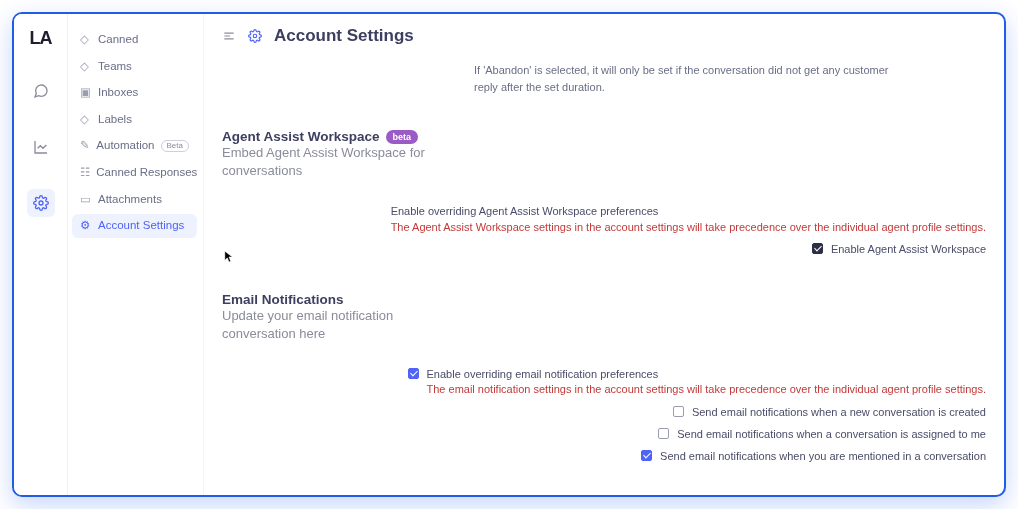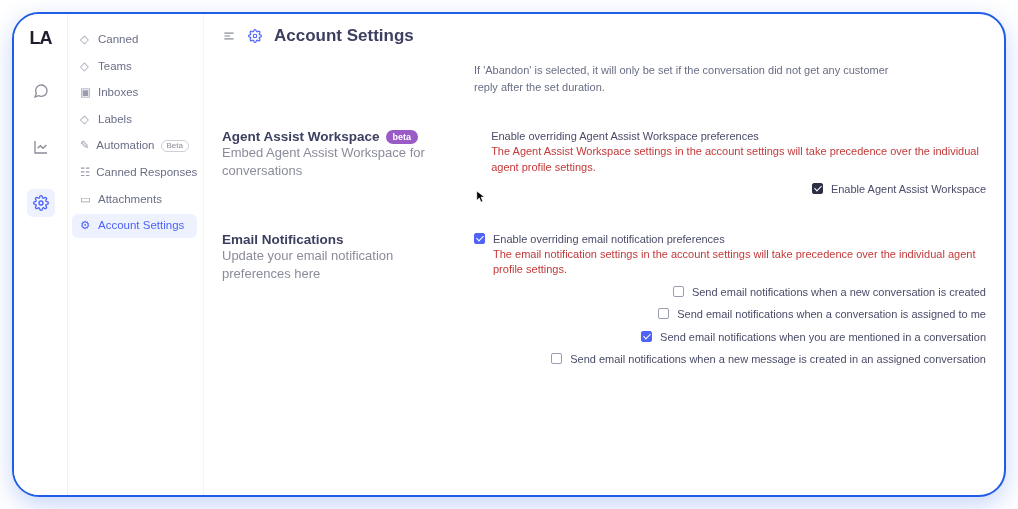--- a/index.html
+++ b/index.html
@@ -8,21 +8,21 @@
     background: #fff;
     width: 1018px;
     height: 509px;
     overflow: hidden;
     position: relative;
   }
   .frame {
     position: absolute;
     top: 12px; left: 12px; right: 12px; bottom: 12px;
     border: 2px solid #215ce6;
-    border-radius: 27px;
+    border-radius: 10px;
     box-shadow: 0 8px 24px rgba(33,92,230,0.25);
     overflow: hidden;
     background: #fff;
     display: flex;
   }
   
   .rail {
     width: 54px;
     display: flex;
     flex-direction: column;
@@ -105,20 +105,21 @@
     align-items:flex-start;
   }
   .option-row .cb { margin-top:1px; flex-shrink:0; }
   .opt-text { color:#4a4c68; line-height:1.5; }
   .opt-warn { color:#c33939; line-height:1.5; }
 
   .section {
     display:flex;
     padding-top: 34px;
     gap: 24px;
+    flex-direction: column;
   }
   .section-left {
     width: 228px;
     flex-shrink:0;
   }
   .section-title {
     color:#3d3f60;
     font-size:13.5px;
     font-weight:600;
     display:flex; align-items:center; gap:6px;
@@ -291,21 +292,21 @@
             <svg class="cursor-overlay" style="left:2px;top:8px" viewBox="0 0 12 16">
                 <path d="M1 1l0 11 3-3 2 5 2-1-2-5 4 0z" fill="#000" stroke="#fff" stroke-width="0.6"></path>
               </svg>
           </div>
         </div>
       </div>
 
       <div class="section">
         <div class="section-left">
           <div class="section-title">Email Notifications</div>
-          <div class="section-sub">Update your email notification preferences here</div>
+          <div class="section-sub">Update your email notification conversation here</div>
         </div>
         <div class="section-right">
           <div class="cb-row">
             <input type="checkbox" class="cb" checked="" style="">
             <div>
               <div class="cb-label">Enable overriding email notification preferences</div>
               <div class="cb-warn">The email notification settings in the account settings will take precedence over the individual agent profile settings.</div>
             </div>
           </div>
           <div class="cb-row">
@@ -313,22 +314,18 @@
             <div class="cb-label">Send email notifications when a new conversation is created</div>
           </div>
           <div class="cb-row">
             <input type="checkbox" class="cb" style="">
             <div class="cb-label">Send email notifications when a conversation is assigned to me</div>
           </div>
           <div class="cb-row">
             <input type="checkbox" class="cb" checked="" style="">
             <div class="cb-label">Send email notifications when you are mentioned in a conversation</div>
           </div>
-          <div class="cb-row">
-            <input type="checkbox" class="cb" style="">
-            <div class="cb-label">Send email notifications when a new message is created in an assigned conversation</div>
-          </div>
         </div>
       </div>
 
     </div>
   </div>
 </div>
 
 </body></html>

